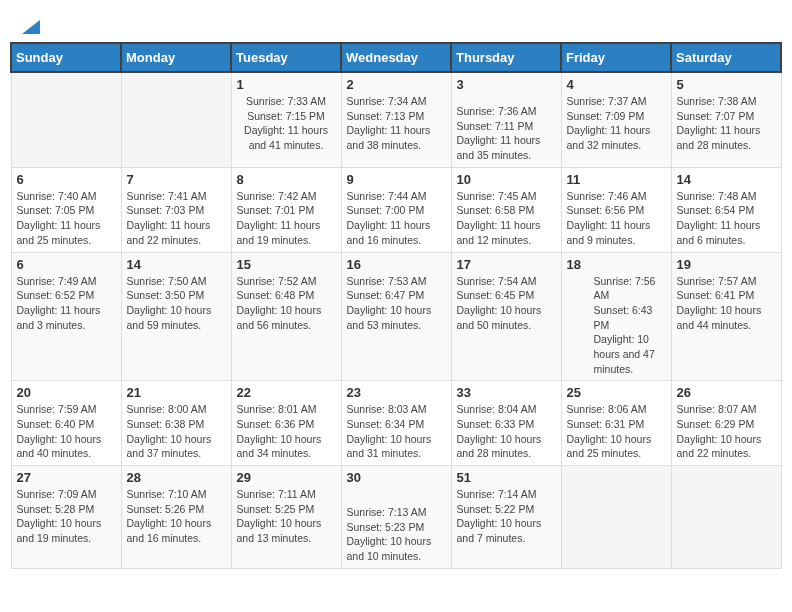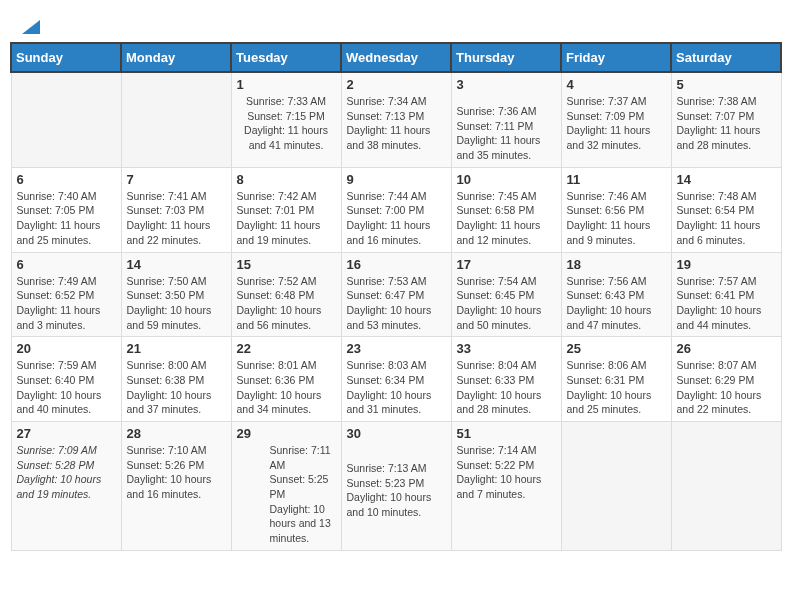--- a/index.html
+++ b/index.html
@@ -236,21 +236,21 @@
 Daylight: 10 hours and 53 minutes.</div>
         </td>
         <td>
           <span class="day-number">17</span>
           <div class="day-info" style="white-space: pre-line;">Sunrise: 7:54 AM
 Sunset: 6:45 PM
 Daylight: 10 hours and 50 minutes.</div>
         </td>
         <td>
           <span class="day-number">18</span>
-          <div class="day-info" style="white-space: pre-line;">Sunrise: 7:56 AM
+          <div class="day-info" style="white-space: pre-line; margin-left: 27px;">Sunrise: 7:56 AM
 Sunset: 6:43 PM
 Daylight: 10 hours and 47 minutes.</div>
         </td>
         <td>
           <span class="day-number">19</span>
           <div class="day-info" style="white-space: pre-line;">Sunrise: 7:57 AM
 Sunset: 6:41 PM
 Daylight: 10 hours and 44 minutes.</div>
         </td>
       </tr>
@@ -294,33 +294,33 @@
         <td>
           <span class="day-number">26</span>
           <div class="day-info" style="white-space: pre-line;">Sunrise: 8:07 AM
 Sunset: 6:29 PM
 Daylight: 10 hours and 22 minutes.</div>
         </td>
       </tr>
       <tr>
         <td>
           <span class="day-number">27</span>
-          <div class="day-info" style="white-space: pre-line; font-style: italic;">Sunrise: 7:09 AM
+          <div class="day-info" style="white-space: pre-line;">Sunrise: 7:09 AM
 Sunset: 5:28 PM
 Daylight: 10 hours and 19 minutes.</div>
         </td>
         <td>
           <span class="day-number">28</span>
           <div class="day-info" style="white-space: pre-line;">Sunrise: 7:10 AM
 Sunset: 5:26 PM
 Daylight: 10 hours and 16 minutes.</div>
         </td>
         <td>
           <span class="day-number">29</span>
-          <div class="day-info" style="white-space: pre-line; margin-left: 33px;">Sunrise: 7:11 AM
+          <div class="day-info" style="white-space: pre-line;">Sunrise: 7:11 AM
 Sunset: 5:25 PM
 Daylight: 10 hours and 13 minutes.</div>
         </td>
         <td>
           <span class="day-number">30</span>
           <div class="day-info" style="white-space: pre-line; margin-top: 20px;">Sunrise: 7:13 AM
 Sunset: 5:23 PM
 Daylight: 10 hours and 10 minutes.</div>
         </td>
         <td>

